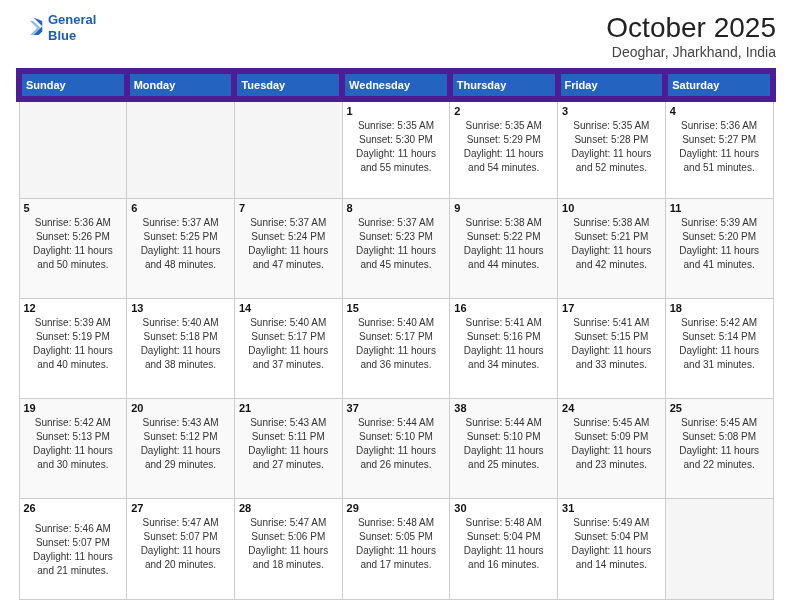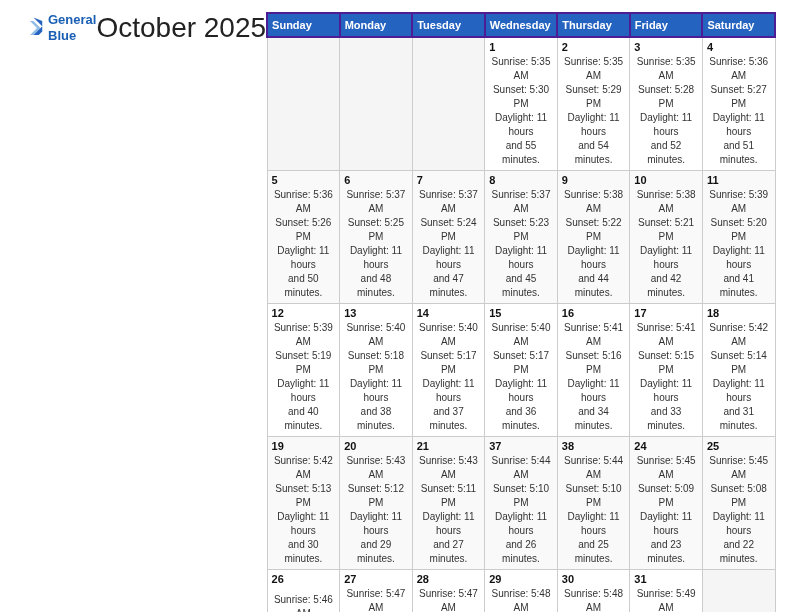--- a/index.html
+++ b/index.html
@@ -8,21 +8,21 @@
       height: 612px;
       font-family: Arial, sans-serif;
       background: #fff;
       overflow: hidden;
     }
     .page {
       width: 792px;
       height: 612px;
       padding: 12px 16px;
       display: flex;
-      flex-direction: row;
+      flex-direction: column;
     }
     .header {
       display: flex;
       justify-content: space-between;
       align-items: flex-start;
       margin-bottom: 8px;
     }
     .logo {
       display: flex;
       align-items: center;
@@ -57,21 +57,21 @@
       width: 100%;
       table-layout: fixed;
     }
     .calendar th {
       background: #2563c0;
       color: #fff;
       font-size: 11px;
       font-weight: bold;
       padding: 5px 4px;
       text-align: left;
-      border: 2px solid #4c1d95;
+      border: 6px solid #4c1d95;
     }
     .calendar td {
       border: 1px solid #ccc;
       vertical-align: top;
       padding: 3px 4px;
       font-size: 9.5px;
       color: #333;
       background: #fff;
       height: 82px;
     }
@@ -105,20 +105,21 @@
         <polygon points="20,4 30,14 20,24 26,24 30,20 30,8" fill="#2563c0"></polygon>
         <polygon points="16,8 24,16 16,24 20,24 28,16 20,8" fill="#4a90d9" opacity="0.6"></polygon>
       </svg>
       <div>
         <div class="logo-text">General</div>
         <div class="logo-text">Blue</div>
       </div>
     </div>
     <div class="title-block">
       <div class="month-title">October 2025</div>
+      <div class="subtitle">Deoghar, Jharkhand, India</div>
     </div>
   </div>
 
   <table class="calendar">
     <thead>
       <tr>
         <th>Sunday</th>
         <th>Monday</th>
         <th>Tuesday</th>
         <th>Wednesday</th>

